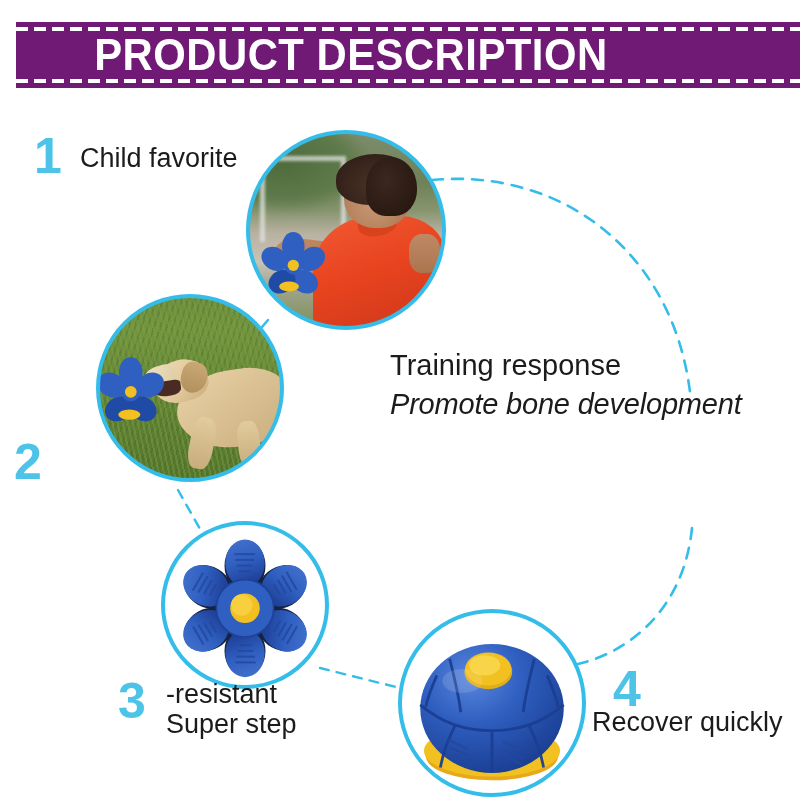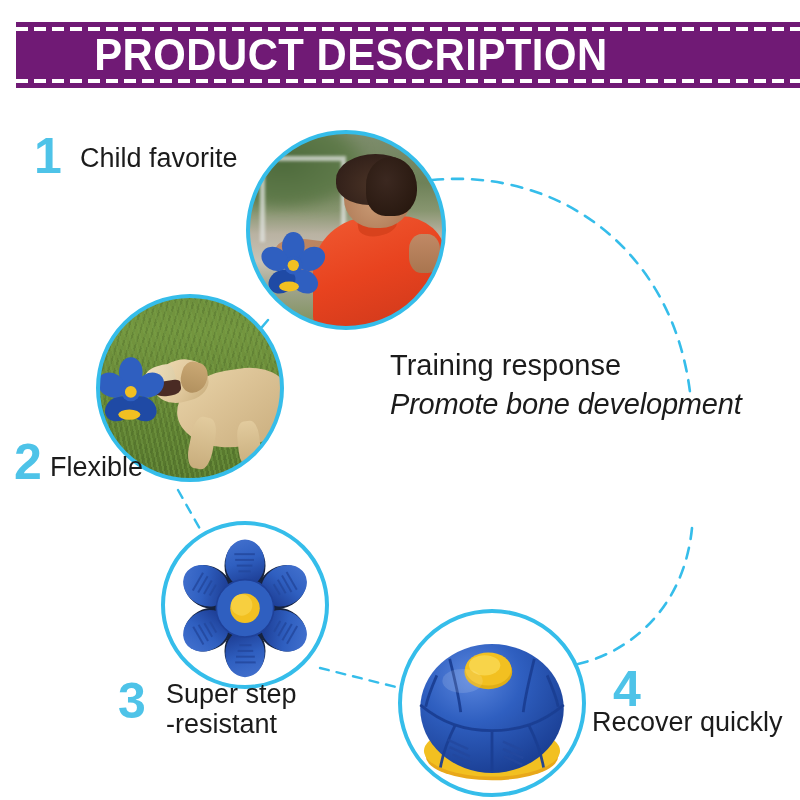--- a/index.html
+++ b/index.html
@@ -455,26 +455,25 @@
         <ellipse cx="-32" cy="-30" rx="22" ry="13" fill="#ffffff" opacity="0.13"></ellipse>
       </g>
     </svg>
   </div>
   <div class="circle-ring" id="ring4"></div>
 
   <div class="num" id="num1">1</div>
   <div class="caption" id="cap1">Child favorite</div>
 
   <div class="num" id="num2">2</div>
-  <div class="caption" id="cap2">Flexible</div>
 
   <div class="num" id="num3">3</div>
   <div class="caption" id="cap3">
+    <div>-resistant</div>
     <div>Super step</div>
-    <div>-resistant</div>
   </div>
 
   <div class="num" id="num4">4</div>
   <div class="caption" id="cap4">Recover quickly</div>
 
   <div class="center-text">
     <div class="line1">Training response</div>
     <div class="line2">Promote bone development</div>
   </div>
 

